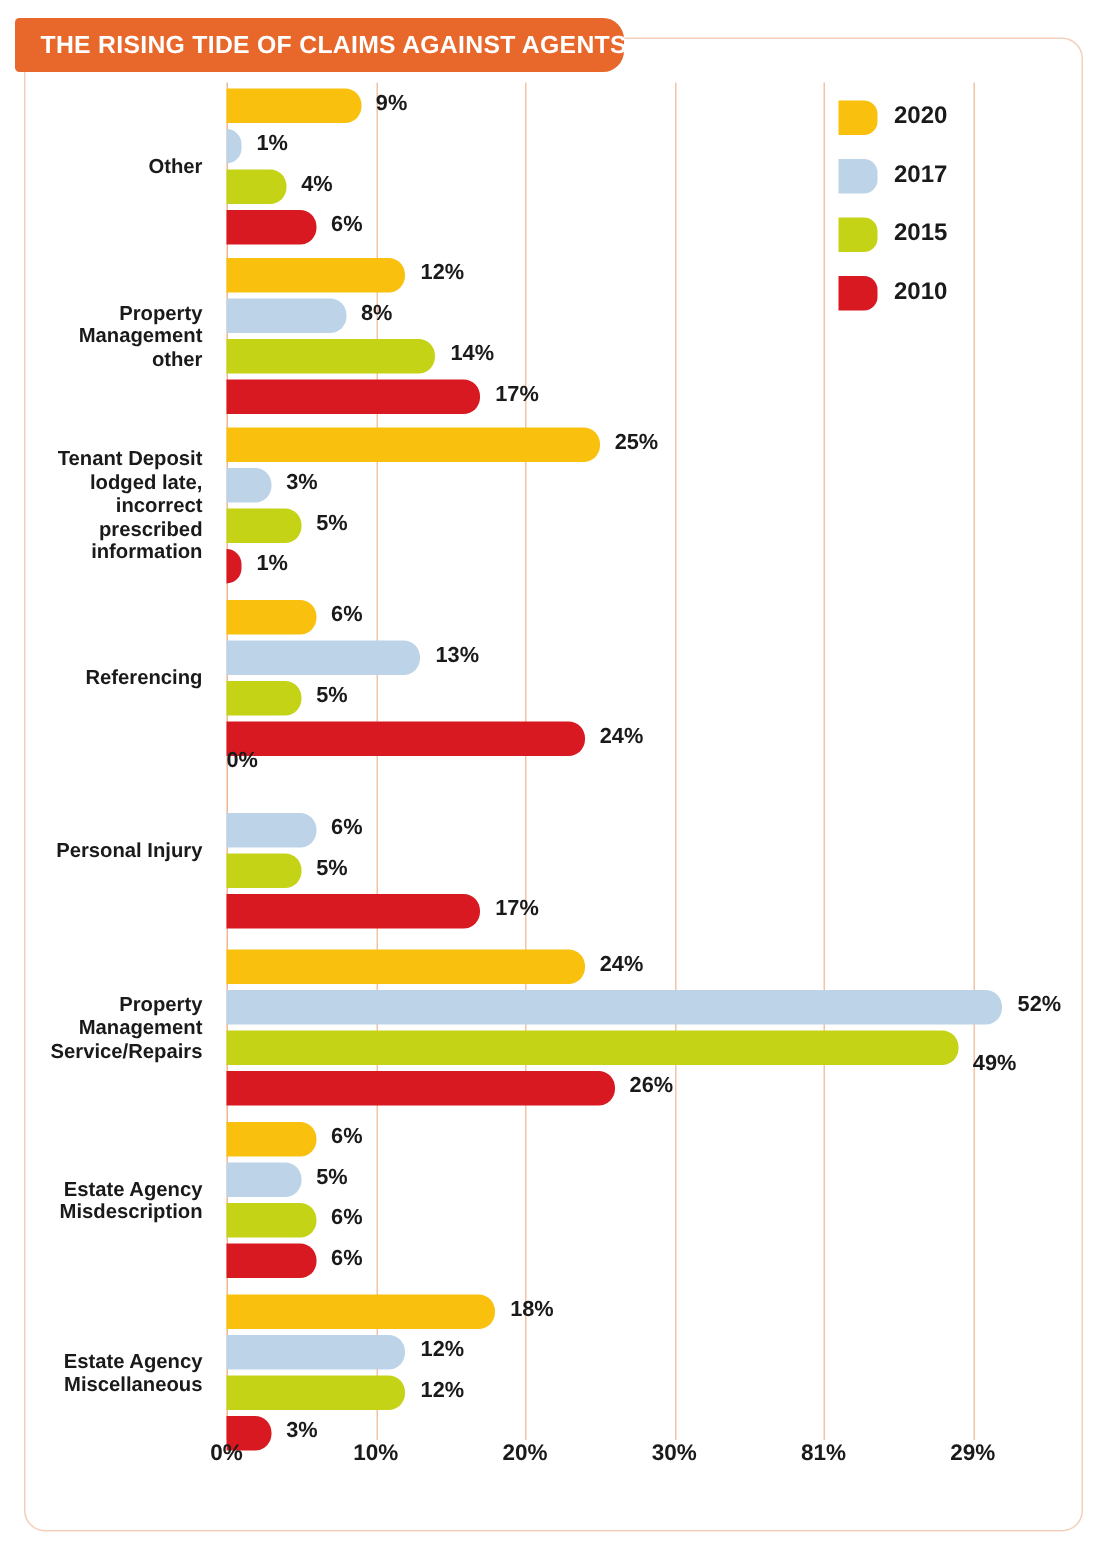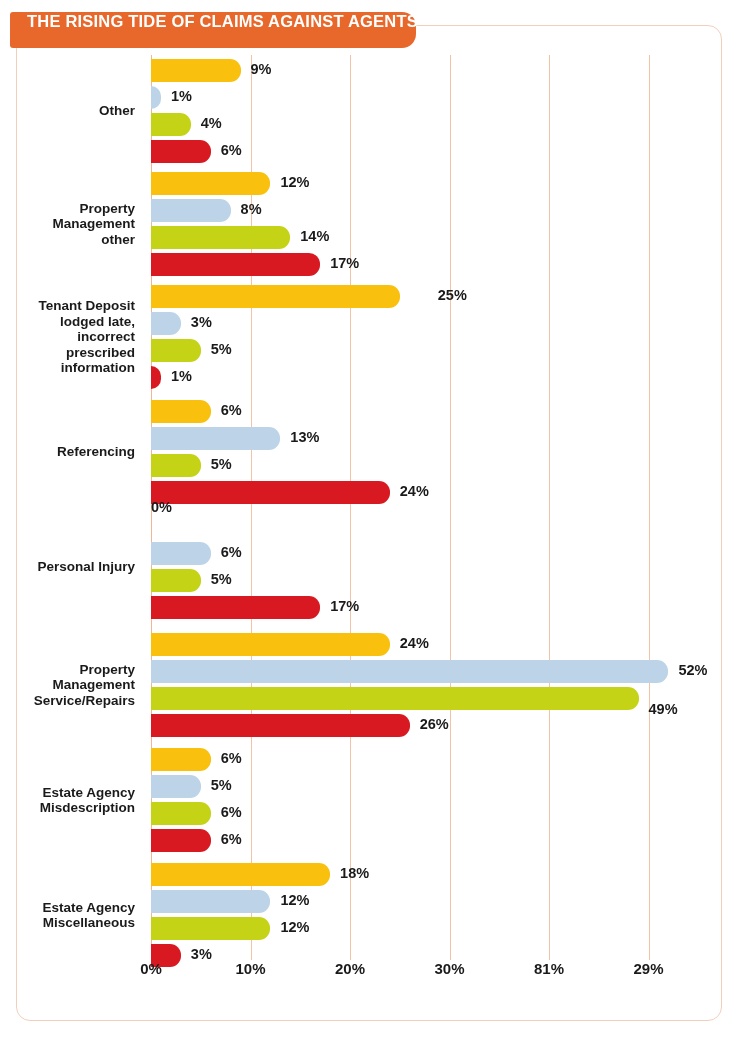--- a/index.html
+++ b/index.html
@@ -22,21 +22,21 @@
     background: transparent;
   }
 
   
   .title-banner {
     position: absolute;
     left: 10px; top: 12px;
     width: 406px; height: 36px;
     background: #e8672a;
     border-radius: 3px 14px 14px 3px;
-    display: flex; 
+    display: flex; align-items: center;
     padding-left: 17px;
     z-index: 5;
   }
   .title-banner .title-text {
     color: #ffffff;
     font-size: 16.5px;
     font-weight: bold;
     letter-spacing: 0.2px;
     font-family: "Liberation Sans", sans-serif;
     white-space: nowrap;
@@ -198,21 +198,21 @@
           <div class="cat-label" style="top: 13.25px;">
             <div>Tenant Deposit</div>
             <div>lodged late,</div>
             <div>incorrect</div>
             <div>prescribed</div>
             <div>information</div>
           </div>
           <div class="bars">
             <div class="bar-row">
               <div class="bar" style="width: 248.75px; background: rgb(249, 193, 13);"></div>
-              <div class="bar-value" style="left: 258.75px; margin-left: 28px;">25%</div>
+              <div class="bar-value" style="left: 258.75px;">25%</div>
             </div>
             <div class="bar-row">
               <div class="bar" style="width: 29.85px; background: rgb(188, 211, 232);"></div>
               <div class="bar-value" style="left: 39.85px;">3%</div>
             </div>
             <div class="bar-row">
               <div class="bar" style="width: 49.75px; background: rgb(197, 211, 22);"></div>
               <div class="bar-value" style="left: 59.75px;">5%</div>
             </div>
             <div class="bar-row">
@@ -335,20 +335,38 @@
             </div>
             <div class="bar-row">
               <div class="bar" style="width: 29.85px; background: rgb(216, 25, 33);"></div>
               <div class="bar-value" style="left: 39.85px;">3%</div>
             </div>
           </div>
         </div>
       </div>
   </div>
 
+  <div class="legend" id="legend">
+      <div class="legend-item">
+        <div class="legend-swatch" style="background: rgb(249, 193, 13);"></div>
+        <div class="legend-label">2020</div>
+      </div>
+      <div class="legend-item">
+        <div class="legend-swatch" style="background: rgb(188, 211, 232);"></div>
+        <div class="legend-label">2017</div>
+      </div>
+      <div class="legend-item">
+        <div class="legend-swatch" style="background: rgb(197, 211, 22);"></div>
+        <div class="legend-label">2015</div>
+      </div>
+      <div class="legend-item">
+        <div class="legend-swatch" style="background: rgb(216, 25, 33);"></div>
+        <div class="legend-label">2010</div>
+      </div>
+    </div>
 
   <div class="xaxis" id="xaxis">
       <div class="xtick" style="left: 151px;">0%</div>
       <div class="xtick" style="left: 250.5px;">10%</div>
       <div class="xtick" style="left: 350px;">20%</div>
       <div class="xtick" style="left: 449.5px;">30%</div>
       <div class="xtick" style="left: 549px;">81%</div>
       <div class="xtick" style="left: 648.5px;">29%</div>
     </div>
 

